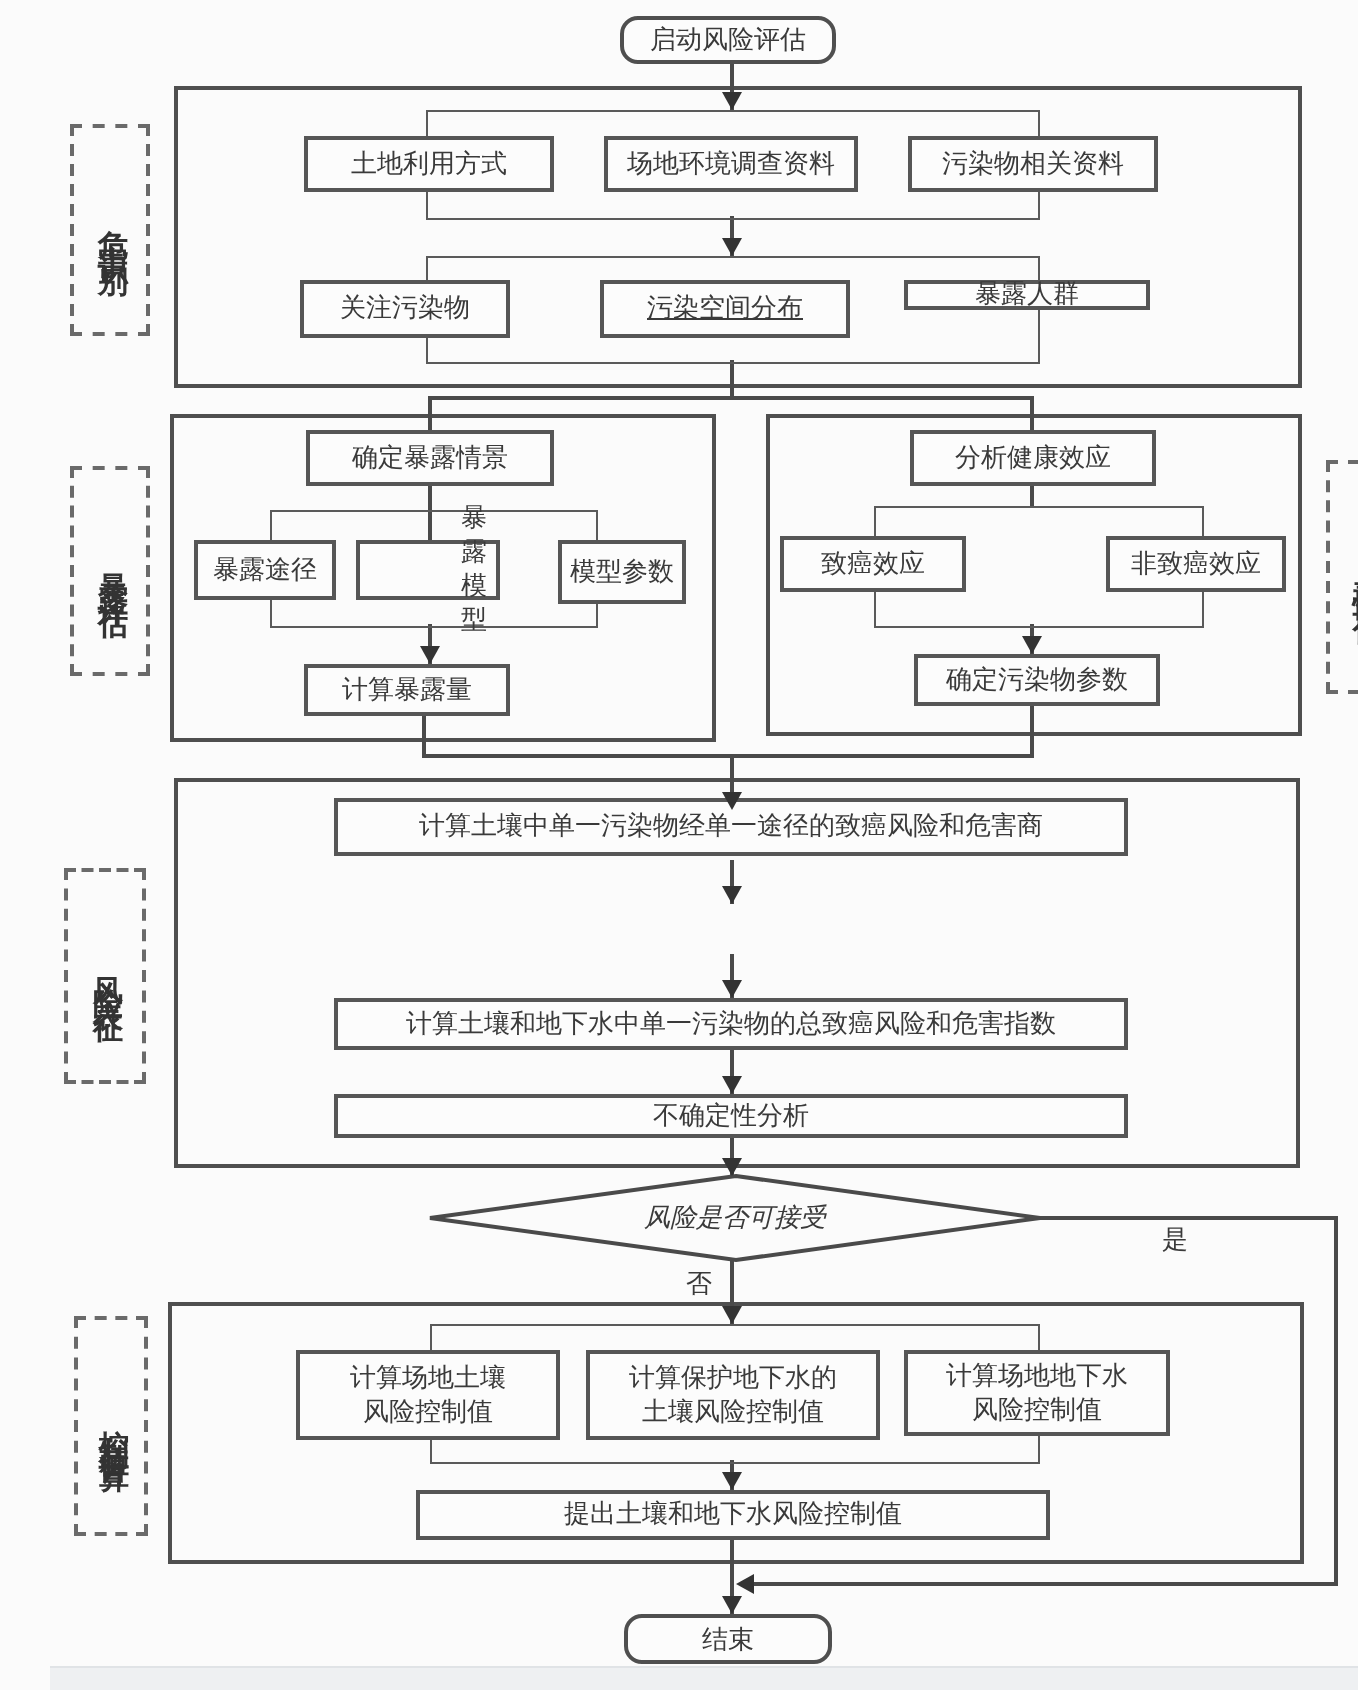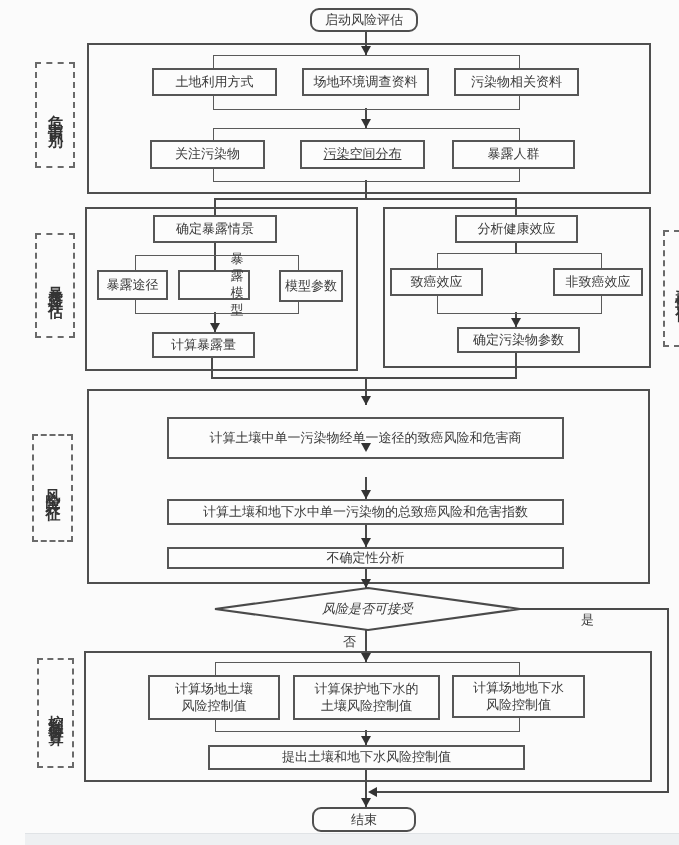--- a/index.html
+++ b/index.html
@@ -65,36 +65,36 @@
 
   <div class="conn" style="left:188px;top:55px;width:305px;height:53px;"></div>
   <div class="conn" style="left:188px;top:128px;width:305px;height:52px;"></div>
   <div class="conn" style="left:110px;top:255px;width:162px;height:57px;"></div>
   <div class="conn" style="left:412px;top:253px;width:163px;height:59px;"></div>
   <div class="conn" style="left:190px;top:662px;width:303px;height:68px;"></div>
 
   <div class="box" style="left:127px;top:68px;width:125px;height:28px;">土地利用方式</div>
   <div class="box" style="left:277px;top:68px;width:127px;height:28px;">场地环境调查资料</div>
   <div class="box" style="left:429px;top:68px;width:125px;height:28px;">污染物相关资料</div>
-  <div class="box" style="left:125px;top:140px;width:115px;height:29px;">关注污染物</div>
+  <div class="box" style="left:125px;top:140px;width:105px;height:29px;">关注污染物</div>
   <div class="box" style="left:275px;top:140px;width:125px;height:29px;text-decoration:underline;">污染空间分布</div>
-  <div class="box" style="left:427px;top:140px;width:123px;height:29px;">暴露人群</div>
+  <div class="box" style="left:427px;top:140px;width:123px;height:15px;">暴露人群</div>
 
   <div class="box" style="left:128px;top:215px;width:124px;height:28px;">确定暴露情景</div>
   <div class="box" style="left:72px;top:270px;width:71px;height:30px;">暴露途径</div>
   <div class="box" style="left:153px;top:270px;width:72px;height:30px;padding-left:48px;">暴露模型</div>
   <div class="box" style="left:254px;top:270px;width:64px;height:32px;">模型参数</div>
   <div class="box" style="left:127px;top:332px;width:103px;height:26px;">计算暴露量</div>
 
   <div class="box" style="left:430px;top:215px;width:123px;height:28px;">分析健康效应</div>
   <div class="box" style="left:365px;top:268px;width:93px;height:28px;">致癌效应</div>
   <div class="box" style="left:528px;top:268px;width:90px;height:28px;">非致癌效应</div>
   <div class="box" style="left:432px;top:327px;width:123px;height:26px;">确定污染物参数</div>
 
-  <div class="box" style="left:142px;top:417px;width:397px;height:42px;">计算土壤中单一污染物经单一途径的致癌风险和危害商</div>
+  <div class="box" style="left:142px;top:399px;width:397px;height:29px;">计算土壤中单一污染物经单一途径的致癌风险和危害商</div>
   <div class="box" style="left:142px;top:499px;width:397px;height:26px;">计算土壤和地下水中单一污染物的总致癌风险和危害指数</div>
   <div class="box" style="left:142px;top:547px;width:397px;height:22px;">不确定性分析</div>
 
   <div class="diamond-wrap">
     <svg width="307" height="44" viewBox="0 0 307 44">
       <polygon points="154,1 306,22 154,43 1,22" fill="#fbfbfb" stroke="#4a4a4a" stroke-width="2"></polygon>
     </svg>
     <div class="diamond-text">风险是否可接受</div>
   </div>
   <div class="edge-label" style="left:318px;top:633px;">否</div>

